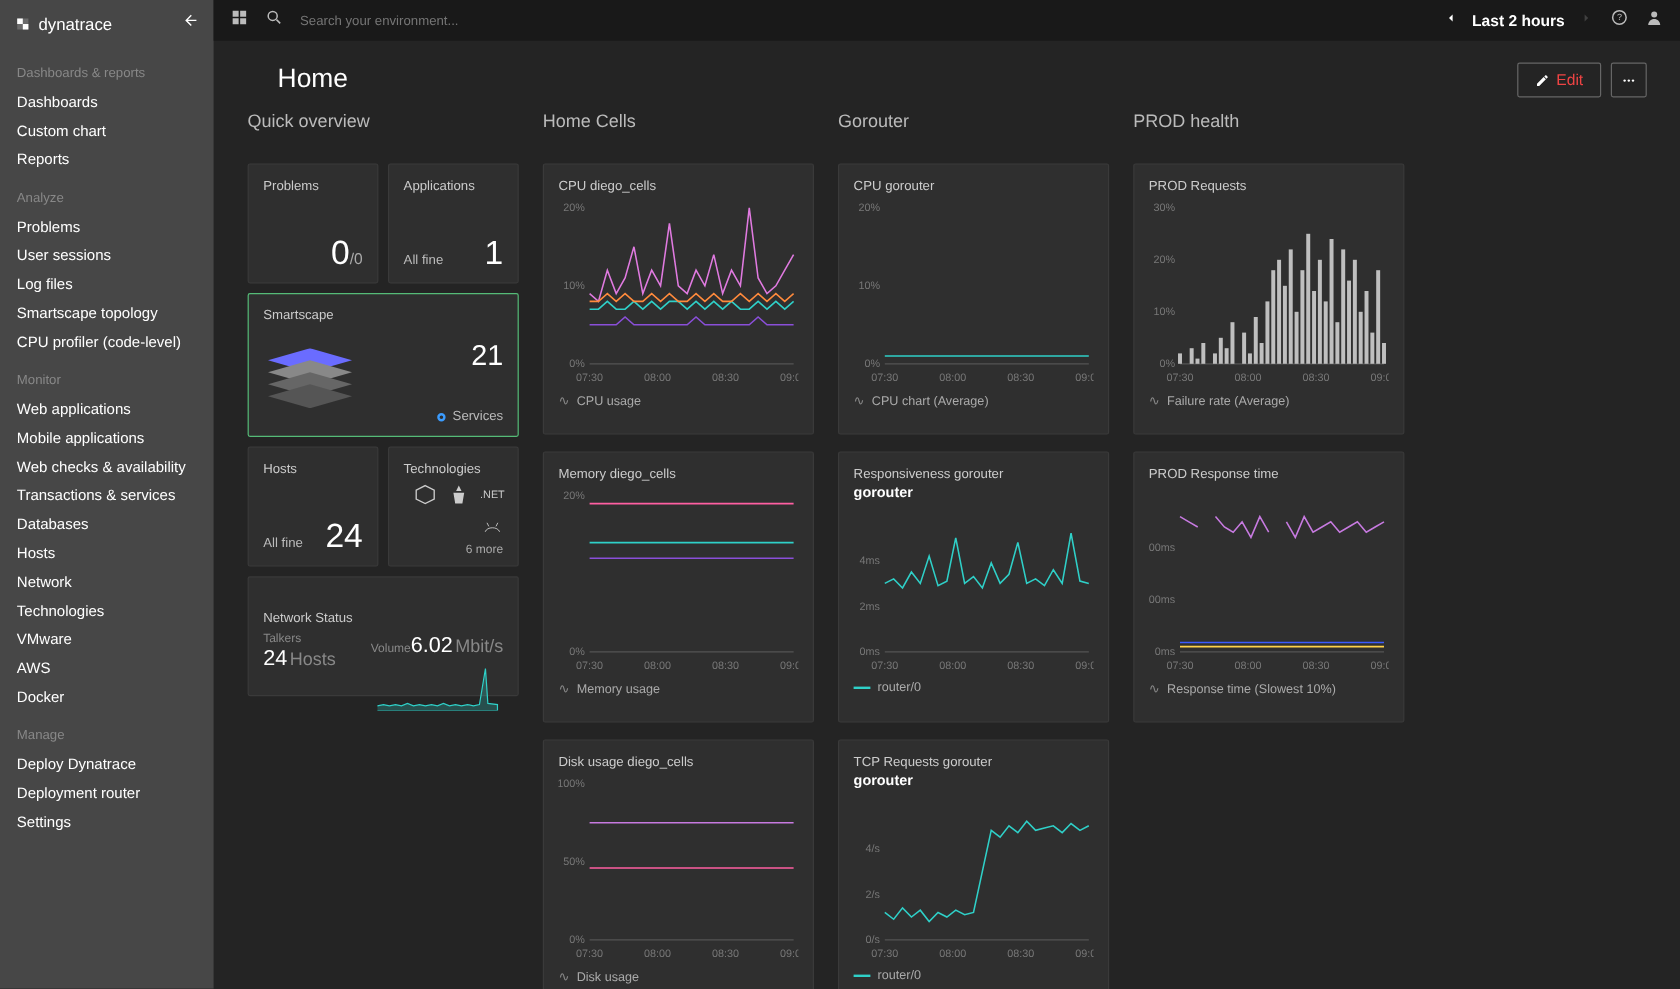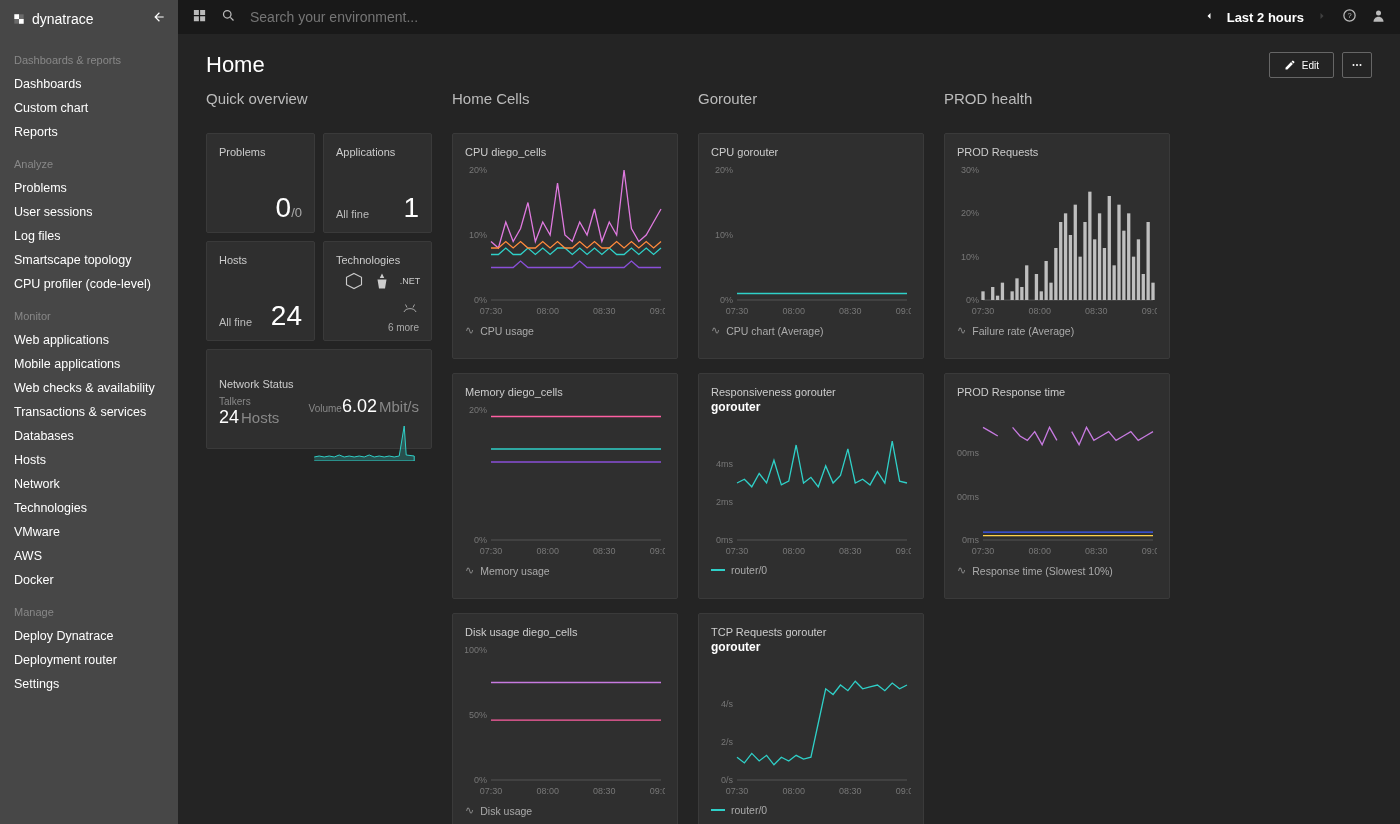--- a/index.html
+++ b/index.html
@@ -14,30 +14,30 @@
 .back-btn { color:#fff; cursor:pointer; }
 .nav-section { padding: 6px 0 2px; }
 .nav-heading { color:#888; font-size:11px; padding:6px 14px; }
 .nav-item { color:#fff; font-size:12.5px; padding:5px 14px; cursor:pointer; display:block; }
 
 
 .main { flex:1; display:flex; flex-direction:column; height:100%; }
 .topbar { height:34px; background:#191919; display:flex; align-items:center; padding:0 14px; gap:14px; flex-shrink:0; }
 .top-ico { color:#bbb; cursor:pointer; }
 .search { flex:1; }
-.search input { background:transparent; border:none; color:#0ea5e9; font-size:14px; width:300px; outline:none; }
+.search input { background:transparent; border:none; color:#0ea5e9; font-size:11px; width:300px; outline:none; }
 .time-nav { display:flex; align-items:center; gap:12px; }
 .time-label { color:#fff; font-size:13px; font-weight:600; }
 
 
 .content { flex:1; padding:18px 28px; overflow:auto; }
-.page-head { display:flex; justify-content:space-between; align-items:flex-start; margin-bottom:12px; }
+.page-head { display:flex; justify-content:space-between; align-items:flex-start; margin-bottom:12px;margin-left:25px; }
 .page-title { color:#fff; font-size:22px; font-weight:400; }
 .page-actions { display:flex; gap:8px; }
-.btn { background:transparent; border:1px solid #666; color:#ffffff; padding:6px 14px; font-size:10px; border-radius:2px; cursor:pointer; display:flex; align-items:center; gap:6px; }
+.btn { background:transparent; border:1px solid #666; color:#ef4444; padding:6px 14px; font-size:13px; border-radius:2px; cursor:pointer; display:flex; align-items:center; gap:6px; }
 .btn.icon-only { padding:6px 8px; }
 
 .columns { display:flex; gap:20px; align-items:flex-start; }
 .col { flex-shrink:0; }
 .col-1 { width:226px; }
 .col-w { width:226px; }
 .col-title { color:#bbb; font-size:15px; font-weight:400; margin-bottom:26px; }
 
 .row { display:flex; gap:8px; margin-bottom:8px; }
 
@@ -207,20 +207,40 @@
               <div class="card-label">Problems</div>
               <div class="big-num"><span>0</span><span class="smallunit">/0</span></div>
             </div>
             <div class="card tile-sm">
               <div class="card-label">Applications</div>
               <div class="status-line">All fine</div>
               <div class="big-num">1</div>
             </div>
           </div>
 
+          <div class="row">
+            <div class="card tile-smart selected">
+              <div class="card-label">Smartscape</div>
+              <div class="smart-stack">
+                <svg width="70" height="50" viewBox="0 0 70 50">
+                    <g>
+                      <polygon points="35,0 70,10 35,20 0,10" fill="#6a6cff"></polygon>
+                      <polygon points="35,10 70,20 35,30 0,20" fill="#888"></polygon>
+                      <polygon points="35,20 70,30 35,40 0,30" fill="#666"></polygon>
+                      <polygon points="35,30 70,40 35,50 0,40" fill="#555"></polygon>
+                    </g>
+                  </svg>
+              </div>
+              <div class="smart-num">21</div>
+              <div class="smart-sub">
+                  <span class="smart-dot"></span>
+                  <span>Services</span>
+                </div>
+            </div>
+          </div>
 
           <div class="row">
             <div class="card tile-sm">
               <div class="card-label">Hosts</div>
               <div class="status-line">All fine</div>
               <div class="big-num">24</div>
             </div>
             <div class="card tile-sm">
               <div class="card-label">Technologies</div>
               <div class="tech-icons">

